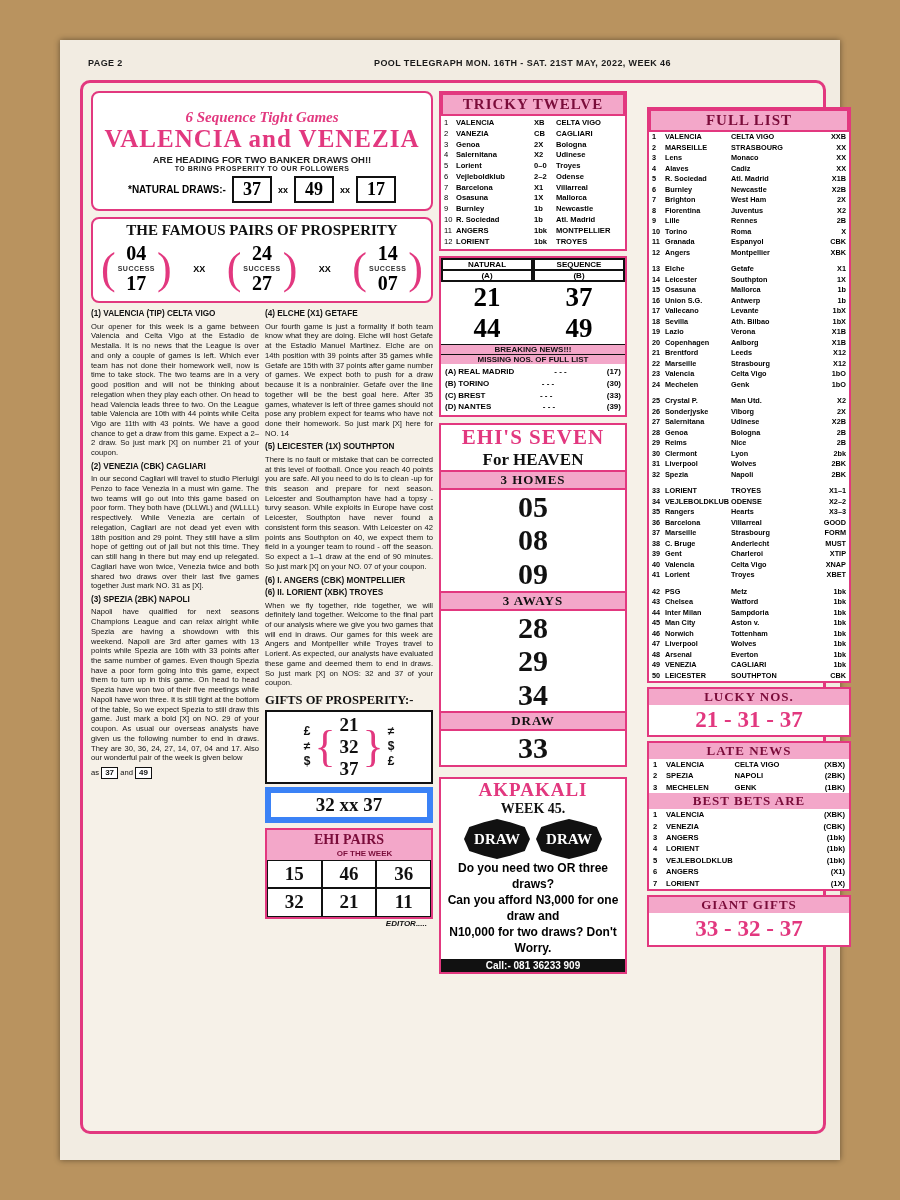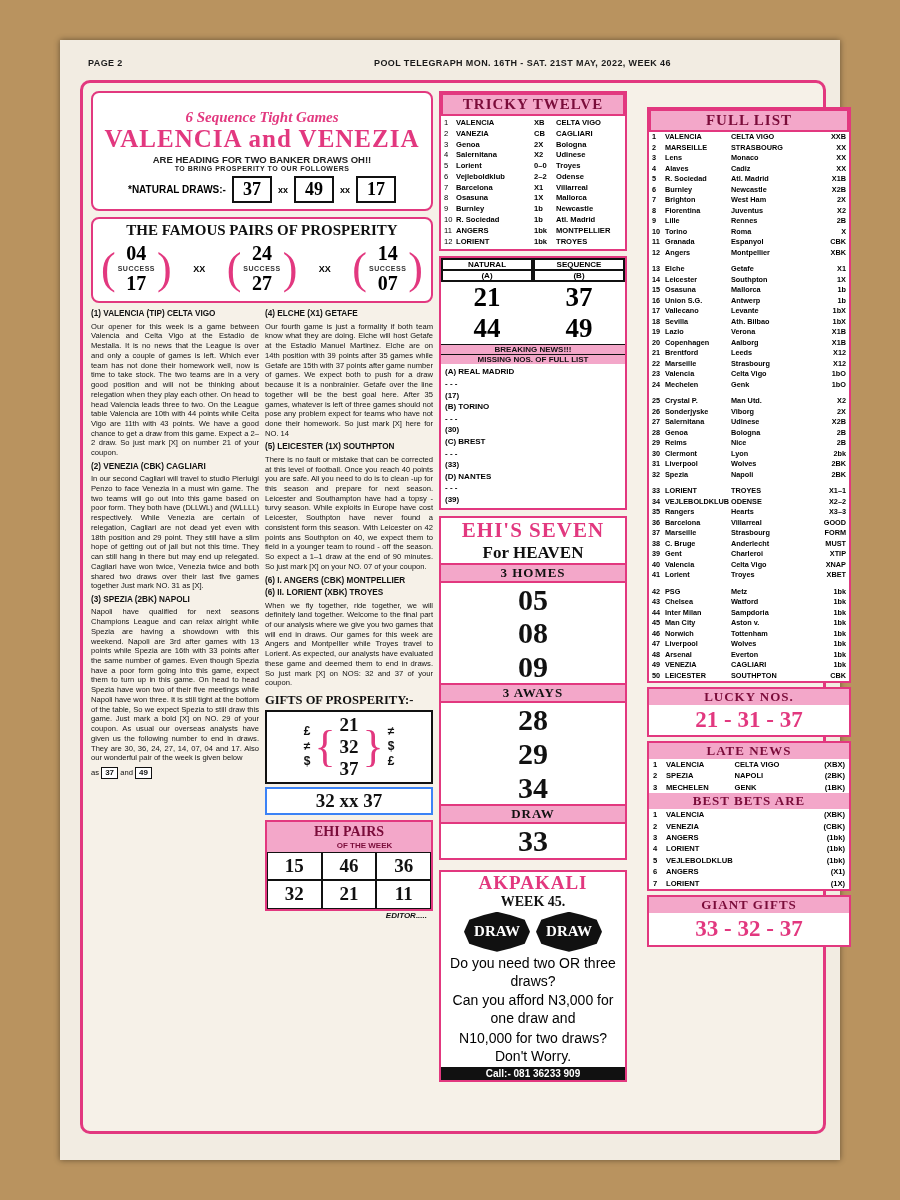--- a/index.html
+++ b/index.html
@@ -60,21 +60,21 @@
   .art{width:50%;font-size:7.6px;line-height:1.28;color:#111;text-align:justify;}
   .art h4{margin:0 0 2px;font-size:8.2px;font-weight:bold;}
   .art p{margin:0 0 4px;}
   .mini{display:inline-block;border:1.5px solid #111;padding:0 3px;font-weight:bold;font-size:8px;background:#fff;}
 
   
   .gifts .t{font-family:"Liberation Serif",serif;font-weight:bold;font-size:12.5px;color:#111;margin-top:2px;}
   .giftbox{border:2px solid #111;display:flex;align-items:center;justify-content:center;gap:4px;padding:2px 4px;margin-top:2px;background:#fff;}
   .giftnums{text-align:center;font-family:"Liberation Serif",serif;font-weight:bold;font-size:19px;line-height:1.15;}
   .sym{font-size:12px;font-weight:bold;}
-  .gfinal{border:2px solid #3b82f6;text-align:center;font-family:"Liberation Serif",serif;font-weight:bold;font-size:19px;margin-top:3px;background:#fff;}
+  .gfinal{border:6px solid #3b82f6;text-align:center;font-family:"Liberation Serif",serif;font-weight:bold;font-size:19px;margin-top:3px;background:#fff;}
 
   .ehipairs{margin-top:5px;border:2px solid #e2387f;background:#fff;}
   .ehipairs .h{background:#f3a7c9;text-align:center;padding:1px 0;}
   .ehipairs .h .a{font-family:"Liberation Serif",serif;font-weight:bold;font-size:14px;color:#7a0c3a;}
   .ehipairs .h .b2{font-size:8px;font-weight:bold;color:#7a0c3a;padding-left:31px;}
   .ehigrid{display:grid;grid-template-columns:1fr 1fr 1fr;}
   .ehigrid div{border:1px solid #111;text-align:center;font-family:"Liberation Serif",serif;font-weight:bold;font-size:19px;padding:1px 0;}
   .editor{text-align:right;font-size:8px;font-weight:bold;font-style:italic;padding-right:6px;}
 
   
@@ -86,35 +86,35 @@
   .ttrow .c{width:22px;font-weight:bold;}
   .ttrow .d{flex:1;font-weight:bold;}
 
   .nsbox{margin-top:5px;border:2px solid #e2387f;background:#fff;}
   .nshead{display:flex;}
   .nshead div{flex:1;text-align:center;font-size:8px;font-weight:bold;border:1px solid #111;}
   .nsnums{display:flex;}
   .nsnums div{flex:1;text-align:center;font-family:"Liberation Serif",serif;font-weight:bold;font-size:27px;line-height:1.15;}
   .breaking{background:#f3a7c9;text-align:center;font-size:8px;font-weight:bold;color:#111;border-top:1px solid #111;}
   .misslist{font-size:8px;font-weight:bold;padding:2px 4px;line-height:1.45;}
-  .misslist .r{display:flex;justify-content:space-between;flex-direction:column;}
+  .misslist .r{display:flex;justify-content:space-between;}
 
   .ehi7{margin-top:6px;border:2.5px solid #e2387f;background:#fff;}
   .ehi7 .t1{text-align:center;font-family:"Liberation Serif",serif;font-weight:bold;font-size:21px;color:#e2387f;letter-spacing:1px;}
   .ehi7 .t2{text-align:center;font-family:"Liberation Serif",serif;font-weight:bold;font-size:17px;color:#111;}
   .secbar{background:#f3a7c9;border-top:2px solid #e2387f;border-bottom:2px solid #e2387f;text-align:center;font-family:"Liberation Serif",serif;font-weight:bold;font-size:13px;color:#111;letter-spacing:1px;}
   .bignum{text-align:center;font-family:"Liberation Serif",serif;font-weight:bold;font-size:30px;line-height:1.12;color:#111;}
 
   .akp{margin-top:10px;border:2.5px solid #e2387f;background:#fff;}
   .akp .t1{text-align:center;font-family:"Liberation Serif",serif;font-weight:bold;font-size:19px;color:#e2387f;letter-spacing:1px;}
   .akp .t2{text-align:center;font-family:"Liberation Serif",serif;font-weight:bold;font-size:14px;color:#111;}
   .starrow{display:flex;justify-content:center;gap:6px;margin:2px 0;}
   .star{width:66px;height:40px;background:#111;color:#fff;display:flex;align-items:center;justify-content:center;font-family:"Liberation Serif",serif;font-weight:bold;font-size:15px;
         clip-path:polygon(8% 20%,0 50%,8% 80%,30% 92%,50% 100%,70% 92%,92% 80%,100% 50%,92% 20%,70% 8%,50% 0,30% 8%);}
-  .akp p{margin:1px 4px;font-size:14px;font-weight:normal;text-align:center;line-height:1.3;}
+  .akp p{margin:1px 4px;font-size:12px;font-weight:bold;text-align:center;line-height:1.3;}
   .callbar{background:#111;color:#fff;text-align:center;font-size:10px;font-weight:bold;padding:1px 0;margin-top:2px;}
 
   
   .fl .h{font-family:"Liberation Serif",serif;font-size:15px;letter-spacing:1px;padding:1px 0;}
   .flrow{display:flex;font-size:7.3px;line-height:1.44;font-weight:bold;padding:0 3px;}
   .flrow .i{width:13px;}
   .flrow .a{width:66px;}
   .flrow .b2{flex:1;}
   .flrow .c{width:26px;text-align:right;}
   .gap{height:6px;}

